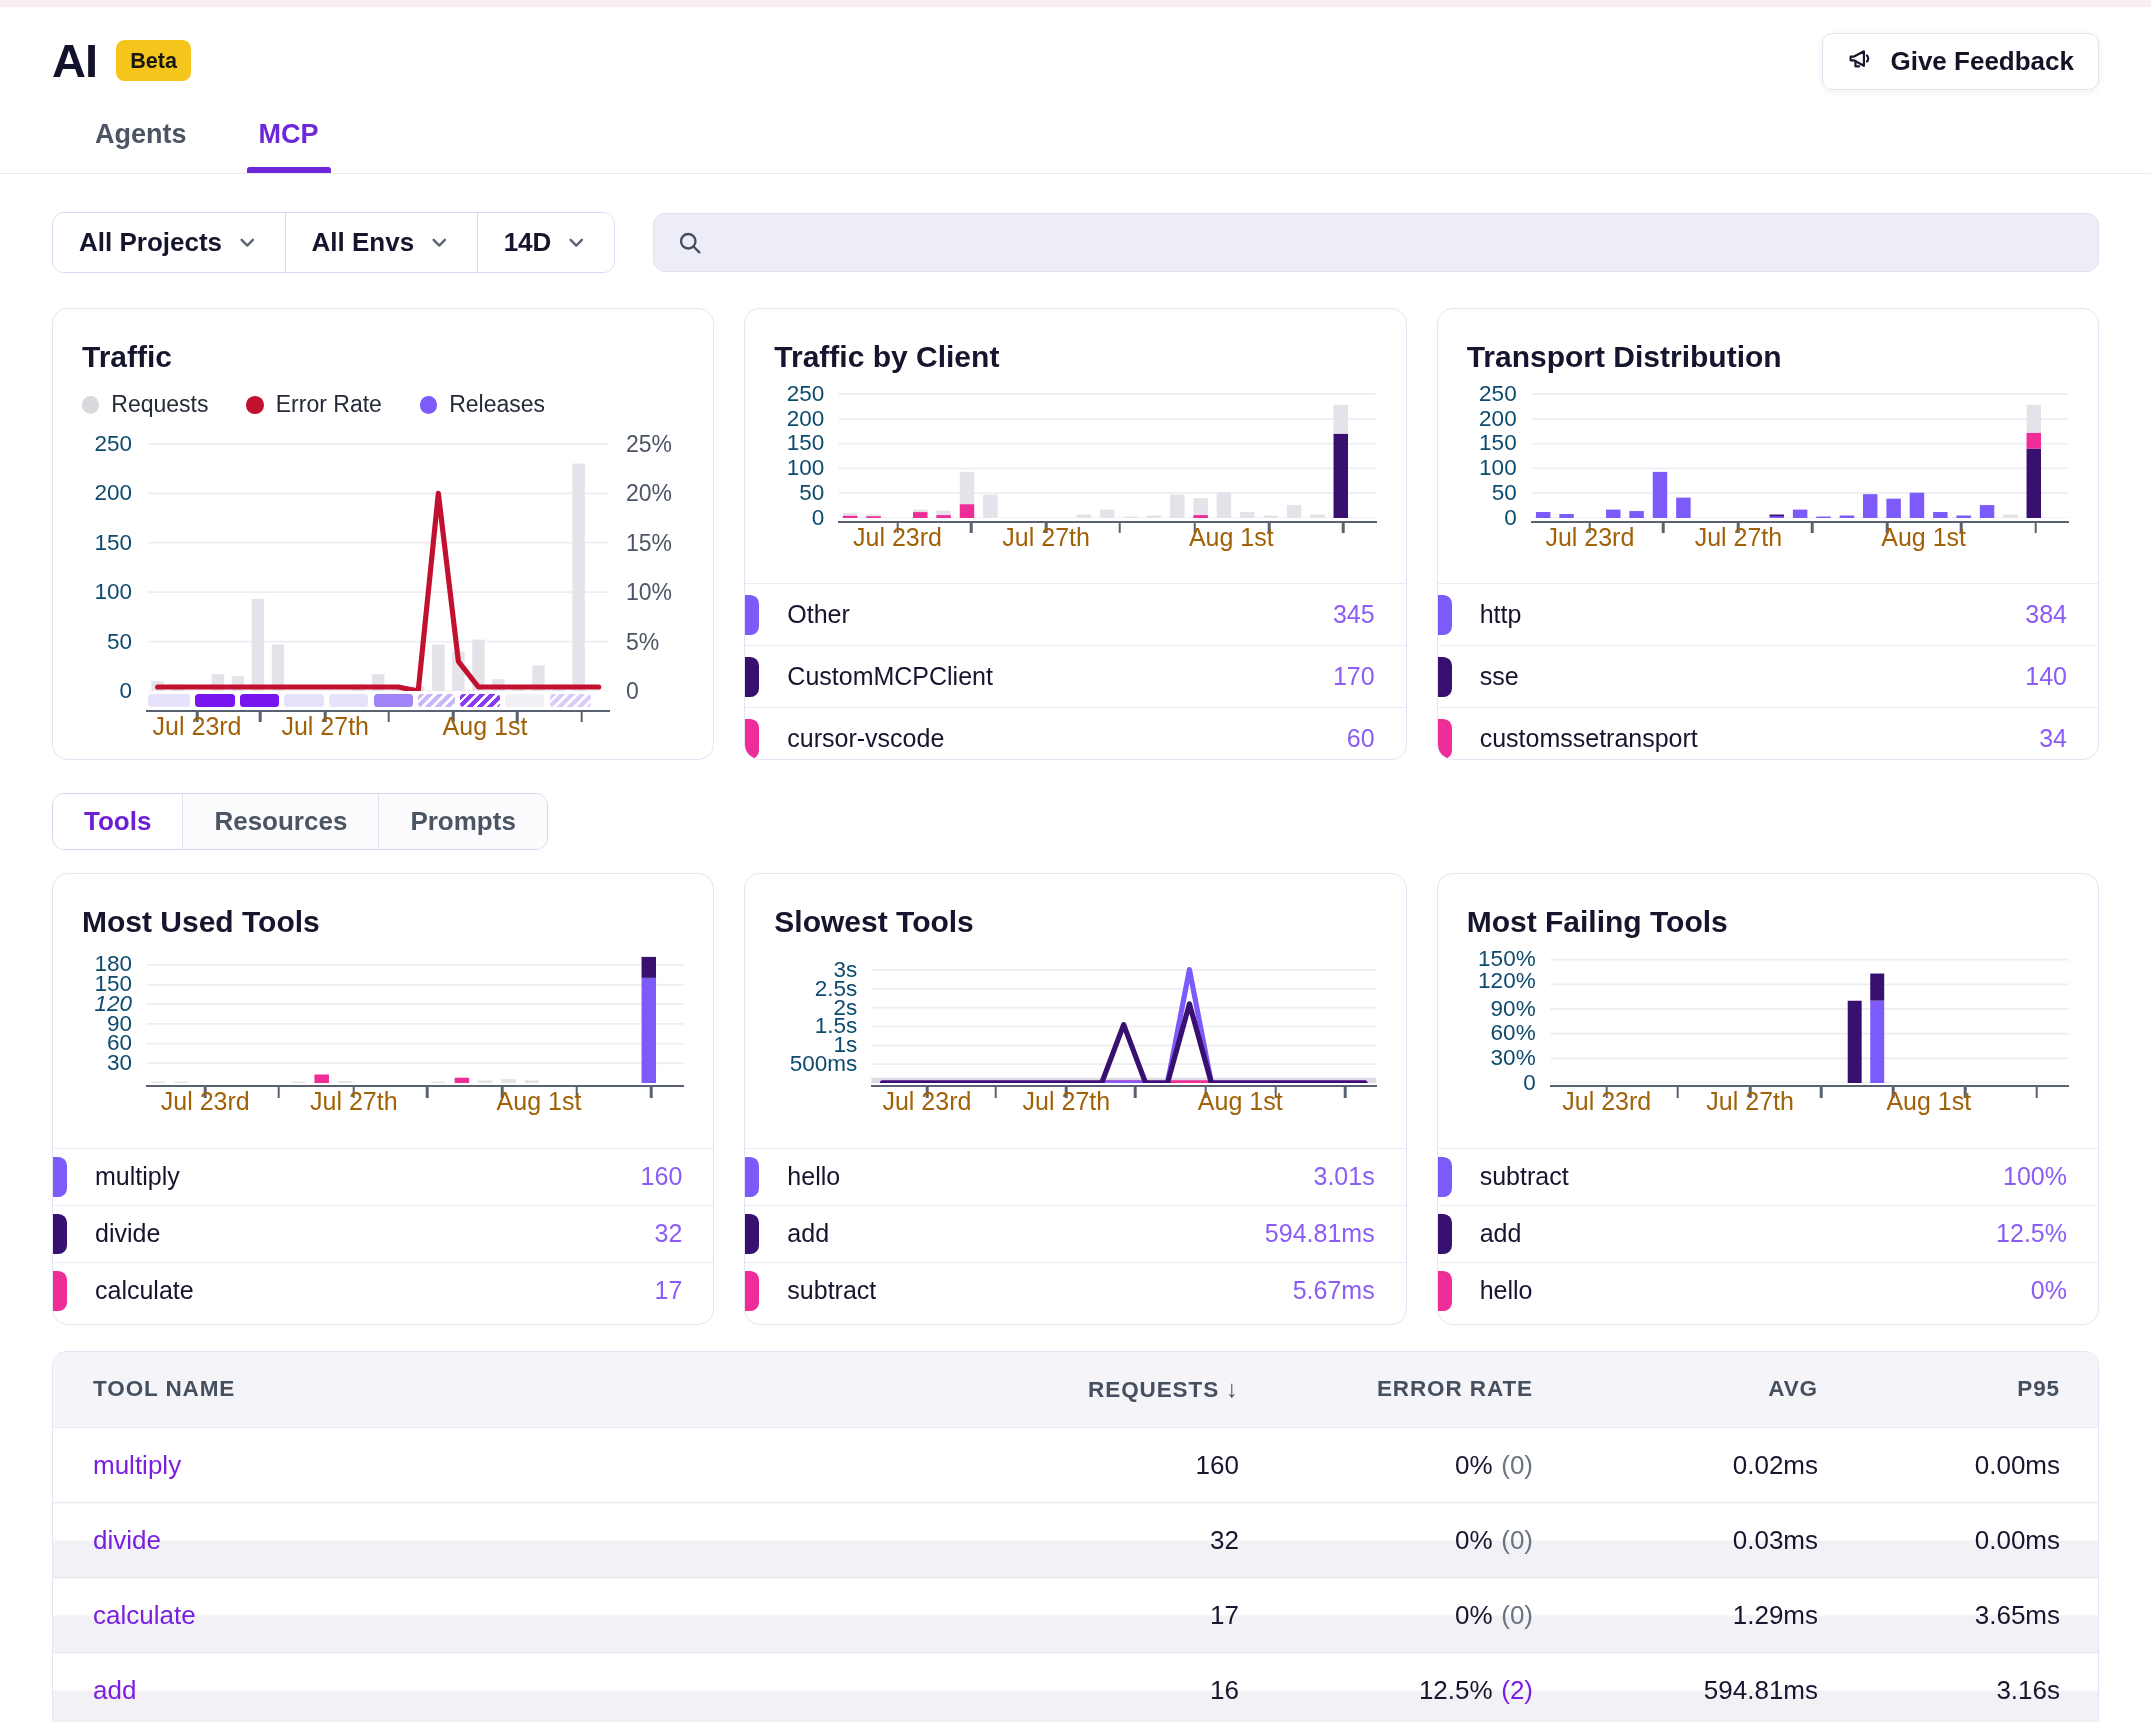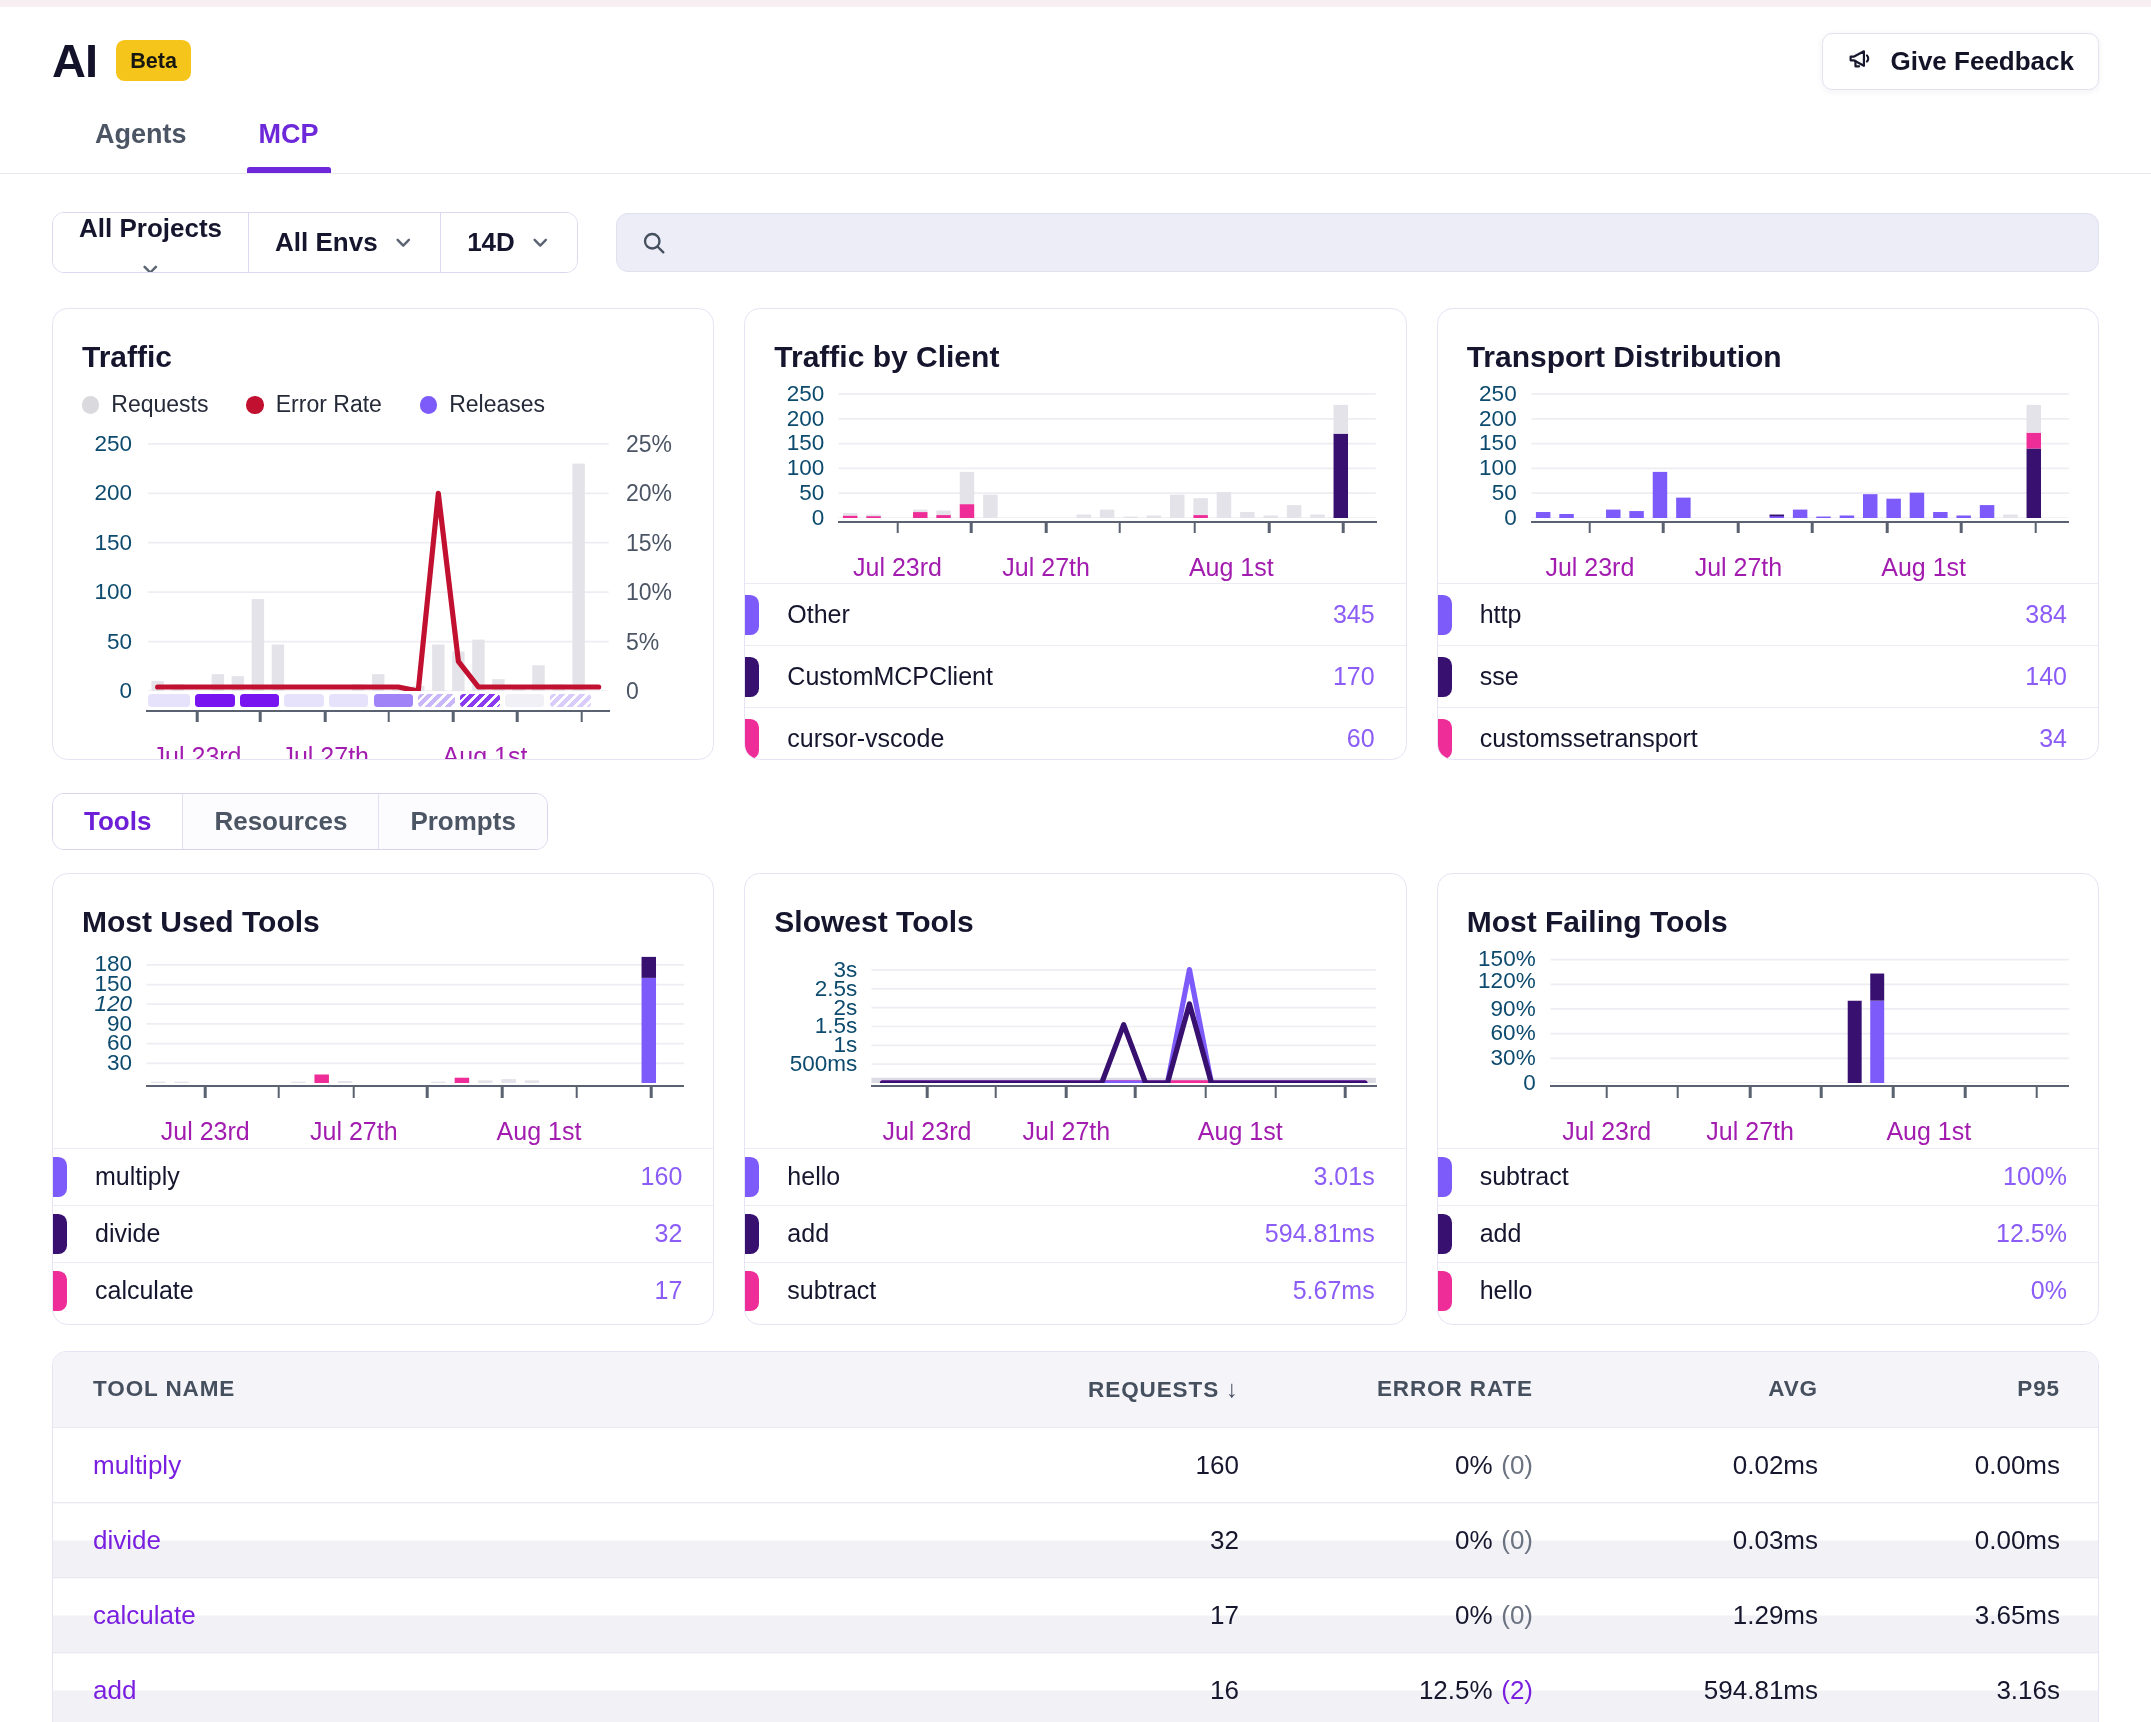--- a/index.html
+++ b/index.html
@@ -19,21 +19,21 @@
   .tabs { display:flex; gap:48px; padding:29px 0 0 83px; }
   .tab { font-size:27px; font-weight:600; color:#4b5563; padding:0 12px 22.5px; position:relative; cursor:pointer; }
   .tab.active { color:#6d28d9; font-weight:700; }
   .tab.active::after { content:""; position:absolute; left:0; right:0; bottom:0; height:5.2px; background:#6d28d9; border-radius:2.6px 2.6px 0 0; }
   .hdr-divider { height:1.7px; background:#e9e9f0; }
 
   
   .filterrow { display:flex; gap:38px; padding:38px 52px 0; align-items:center; }
   .seg { display:flex; align-items:stretch; background:#fff; border:1.7px solid #ddd8f0; border-radius:12px; height:61px; overflow:hidden; flex:none; }
   .seg-item { display:flex; align-items:center; gap:14px; padding:0 26px; font-size:26px; font-weight:700; color:#15152e; border-left:1.7px solid #ddd8f0; cursor:pointer; background:#fff; }
-  .seg-item:first-child { border-left:none;flex-direction:column; }
+  .seg-item:first-child { border-left:none; }
   .chev { width:22.5px; height:22.5px; flex:none; }
   .search { flex:1; display:flex; align-items:center; gap:17.3px; background:#ecedf7; border:1.7px solid #e0e0ef; border-radius:12px; height:59px; padding:0 22.5px; }
   .search svg { flex:none; }
   .search input { flex:1; border:none; outline:none; background:transparent; font-family:"Liberation Sans",sans-serif; font-size:26px; color:#394050; }
   .search input::placeholder { color:#5d6472; }
 
   
   .cards { display:flex; gap:30px; padding:35px 52px 0; }
   .card { flex:1; min-width:0; border:1.7px solid #e6e4f4; border-radius:15.6px; height:452px; padding:24px 29px 0; overflow:hidden; background:#fff; }
   .card h2 { margin:7px 0 0; font-size:30px; font-weight:700; color:#15152e; }
@@ -47,21 +47,21 @@
   .rcol { position:relative; width:74px; flex:none; }
   .rcol .yt { position:absolute; left:15.6px; transform:translateY(-50%); font-size:23px; color:#4c5565; white-space:nowrap; }
   .plotwrap { flex:1; min-width:0; }
   svg.plot { display:block; width:100%; }
   svg.h300 { height:259px; } svg.h150 { height:130px; }
   .lane { position:relative; height:13px; margin-top:2.6px; }
   .lane .seg-band { position:absolute; top:0; height:13px; border-radius:3.5px; }
   .axisline { border-top:2.6px solid #5a6271; position:relative; margin-top:2.6px; }
   .axisline .tick { position:absolute; top:0; width:2.6px; height:10.4px; background:#5a6271; transform:translateX(-50%); }
   .xlabels { position:relative; height:50px; }
-  .xlabels .xl { position:absolute; top:30px; transform:translateX(-50%); font-size:25px; color:#a21caf; white-space:nowrap; }
+  .xlabels .xl { position:absolute; top:0; transform:translateX(-50%); font-size:25px; color:#a16207; white-space:nowrap; }
 
   .lrows { margin:10.4px -29px 0; }
   .lrow { display:flex; align-items:center; height:62px; border-top:1.7px solid #ebebf4; padding-right:31px; cursor:pointer; }
   .row2 .lrow { height:57px; }
   .chip { width:14px; height:40px; border-radius:0 8.6px 8.6px 0; margin-right:28px; flex:none; }
   .llabel { flex:1; font-size:25px; color:#15152e; }
   .lval { font-size:25px; color:#8b5cf6; }
 
   
   .subtabs { display:inline-flex; margin:33px 0 0 52px; border:1.7px solid #d9d4ee; border-radius:12px; height:57px; overflow:hidden; background:#fff; }

